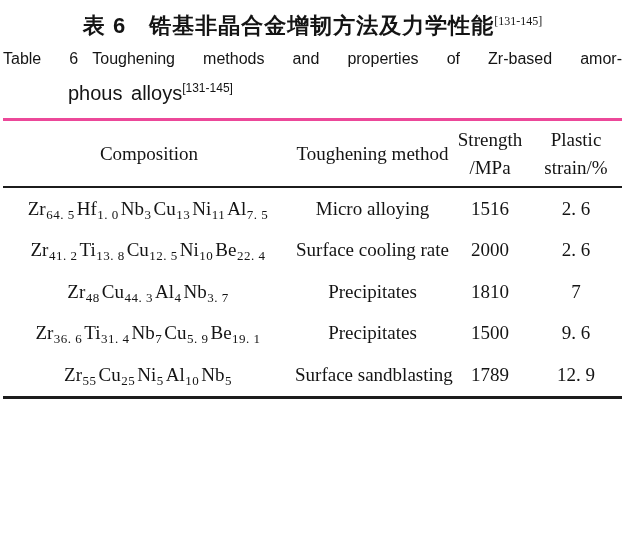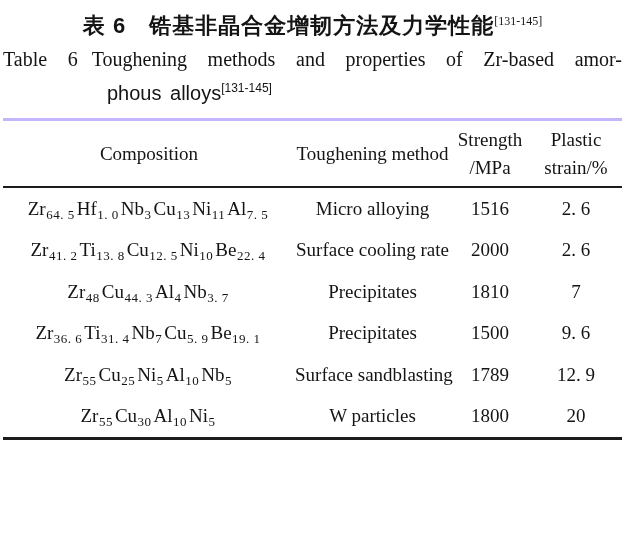--- a/index.html
+++ b/index.html
@@ -32,50 +32,50 @@
     letter-spacing: 1px;
     white-space: nowrap;
   }
   .title-zh sup {
     font-family: "Liberation Serif", serif;
     font-weight: 400;
     font-size: 12px;
     letter-spacing: 0;
   }
   .title-en-l1 {
-    font-family: Liberation Serif, serif;
-    font-size: 20px;
+    font-family: Liberation Sans, sans-serif;
+    font-size: 16px;
     line-height: 34px;
     padding: 0 3px;
     text-align: justify;
     text-align-last: justify;
     word-spacing: 3px;
     white-space: nowrap;
   }
   .title-en-l1 .en-label {
     margin-right: 14px;
   }
   .title-en-l2 {
     font-family: "Liberation Sans", sans-serif;
     font-size: 20px;
     line-height: 34px;
-    margin-left: 107px;
+    margin-left: 68px;
     word-spacing: 3px;
   }
   sup {
     font-size: 12px;
     line-height: 0;
     vertical-align: super;
   }
   table.data-table {
     border-collapse: collapse;
     table-layout: fixed;
     width: 619px;
     margin: 8px 0 0 3px;
-    border-top: 3px solid #c4b5fd;
+    border-top: 3px solid #ec4899;
     border-bottom: 3px solid #1c1c1c;
   }
   thead th {
     font-weight: 400;
     font-size: 19px;
     line-height: 28px;
     white-space: pre-line;
     text-align: center;
     vertical-align: middle;
     height: 65px;
@@ -157,22 +157,16 @@
           <td>Precipitates</td>
           <td>1500</td>
           <td>9. 6</td>
         </tr>
         <tr>
           <td>Zr<sub>55</sub>Cu<sub>25</sub>Ni<sub>5</sub>Al<sub>10</sub>Nb<sub>5</sub></td>
           <td>Surface sandblasting</td>
           <td>1789</td>
           <td>12. 9</td>
         </tr>
-        <tr>
-          <td>Zr<sub>55</sub>Cu<sub>30</sub>Al<sub>10</sub>Ni<sub>5</sub></td>
-          <td>W particles</td>
-          <td>1800</td>
-          <td>20</td>
-        </tr>
       </tbody>
   </table>
 
 </div>
 
 </body></html>

